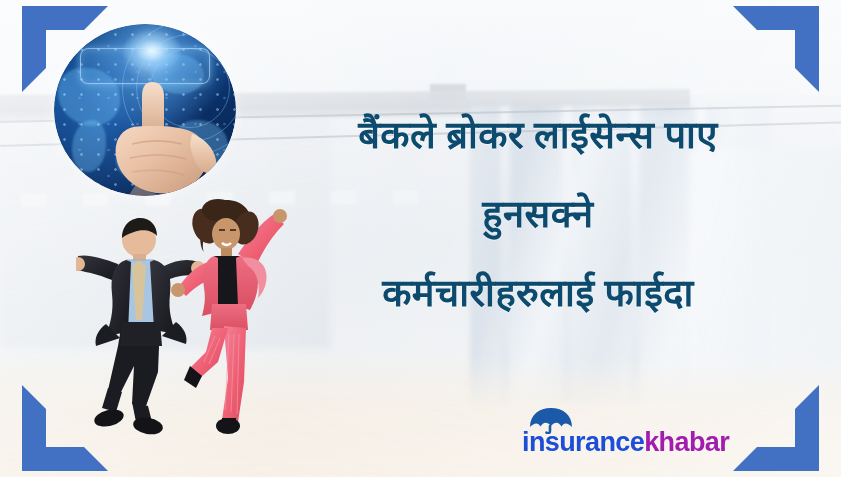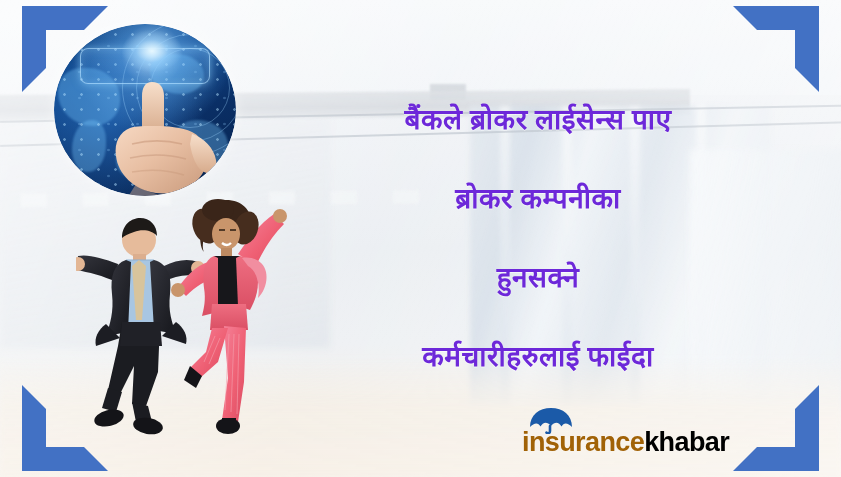--- a/index.html
+++ b/index.html
@@ -131,25 +131,25 @@
   .glow-burst{
     position:absolute;left:68px;top:6px;width:60px;height:42px;
     background:radial-gradient(ellipse at center, rgba(235,250,255,.95) 0%, rgba(160,215,255,.45) 38%, rgba(120,190,255,0) 72%);
   }
   
   .hand{position:absolute;left:46px;top:56px;width:124px;height:120px;}
   .hand svg{display:block;width:100%;height:100%;}
 
   
   #headline{
-    position:absolute;left:282px;top:80px;width:512px;
+    position:absolute;left:282px;top:96px;width:512px;
     text-align:center;
-    color:#6d28d9;
+    color:#0c4a6e;
     font-family:"Liberation Serif",serif;
-    font-size:28px;
+    font-size:38px;
     font-weight:700;
     line-height:79px;
     letter-spacing:.5px;
     text-shadow:0 1px 0 rgba(255,255,255,.55);
   }
   #headline .ln{display:block;white-space:nowrap;}
 
   
   #couple{position:absolute;left:76px;top:196px;width:240px;height:252px;}
   #couple svg{display:block;width:100%;height:100%;}
@@ -157,22 +157,22 @@
   
   #logo{position:absolute;left:522px;bottom:18px;width:220px;height:52px;}
   .umbrella{position:absolute;left:6px;top:0;width:46px;height:27px;}
   .umbrella svg{display:block;width:100%;height:100%;}
   .logo-text{
     position:absolute;left:0;top:20px;
     font-family:"Liberation Sans",sans-serif;
     font-size:27px;font-weight:700;letter-spacing:-.6px;
     white-space:nowrap;
   }
-  .logo-blue{color:#a16207;}
-  .logo-red{color:#000000;}
+  .logo-blue{color:#1d4ed8;}
+  .logo-red{color:#a21caf;}
 </style>
 </head>
 <body>
 
 <div id="banner">
 
   <div class="bg-base">
     <div class="bg-sky"></div>
     <div class="bg-leftwall"></div>
     <div class="bg-parapet"></div>
@@ -263,21 +263,20 @@
           <path d="M92 54 C104 58 114 68 116 80 C118 90 112 96 104 92 C96 88 92 76 90 64 Z" fill="url(#skin2)"></path>
 
           <path d="M36 104 C52 118 84 120 104 108 L110 120 L26 120 Z" fill="#d9ae8f" opacity=".45"></path>
         </svg>
       </div>
     </div>
   </div>
 
   <div id="headline">
     <span class="ln">बैंकले ब्रोकर लाईसेन्स पाए</span>
-    <span class="ln">ब्रोकर कम्पनीका</span>
     <span class="ln">हुनसक्ने</span>
     <span class="ln">कर्मचारीहरुलाई फाईदा</span>
   </div>
 
   <div id="couple">
     <svg viewBox="0 0 240 252">
       <defs>
         <linearGradient id="suitG" x1="0" y1="0" x2="1" y2="1">
           <stop offset="0%" stop-color="#34353d"></stop>
             <stop offset="100%" stop-color="#16171c"></stop>

